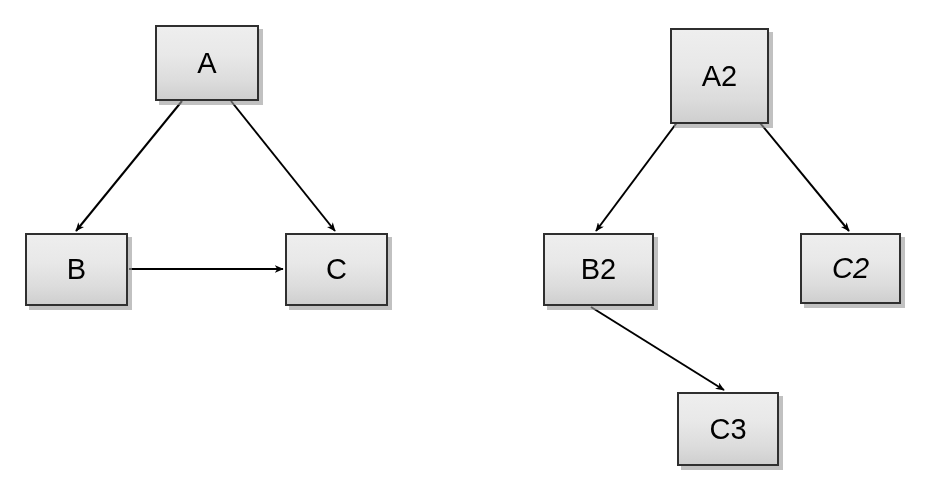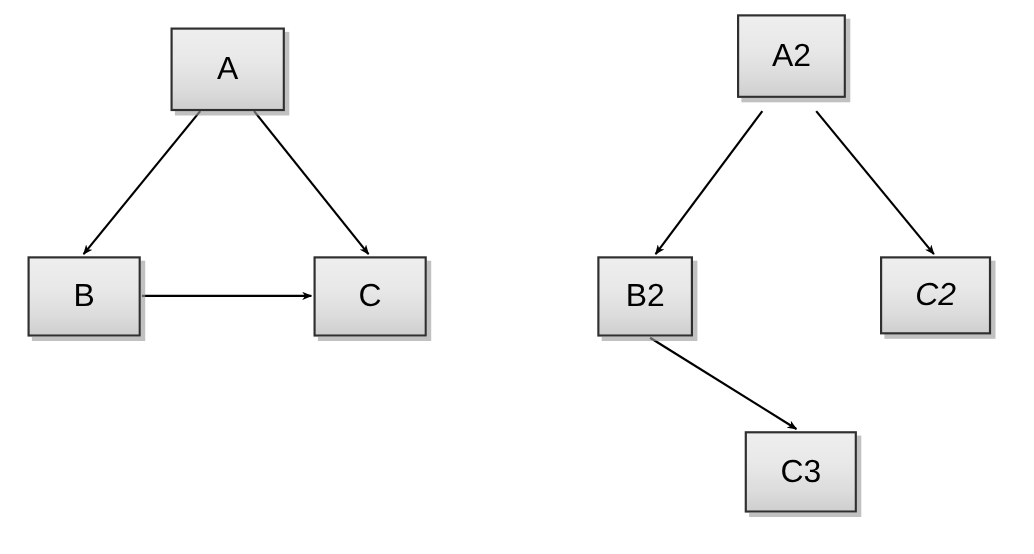--- a/index.html
+++ b/index.html
@@ -71,24 +71,24 @@
   <div id="nodes">
       <div class="node" style="left: 155px; top: 25px; width: 104px; height: 76px; border-color: rgb(47, 47, 47);">
         <span class="node-label">A</span>
       </div>
       <div class="node" style="left: 25px; top: 233px; width: 103px; height: 73px; border-color: rgb(47, 47, 47);">
         <span class="node-label">B</span>
       </div>
       <div class="node" style="left: 285px; top: 233px; width: 103px; height: 73px; border-color: rgb(47, 47, 47);">
         <span class="node-label">C</span>
       </div>
-      <div class="node" style="left: 670px; top: 13px; width: 99px; height: 76px; border-color: rgb(47, 47, 47); justify-content: center;">
+      <div class="node" style="left: 670px; top: 28px; width: 99px; height: 96px; border-color: rgb(47, 47, 47); justify-content: center;">
         <span class="node-label">A2</span>
       </div>
-      <div class="node" style="left: 543px; top: 233px; width: 87px; height: 73px; border-color: rgb(47, 47, 47);">
+      <div class="node" style="left: 543px; top: 233px; width: 111px; height: 73px; border-color: rgb(47, 47, 47);">
         <span class="node-label">B2</span>
       </div>
       <div class="node" style="left: 800px; top: 233px; width: 101px; height: 71px; border-color: rgb(47, 47, 47); font-style: italic;">
         <span class="node-label">C2</span>
       </div>
       <div class="node" style="left: 677px; top: 392px; width: 102px; height: 74px; border-color: rgb(47, 47, 47);">
         <span class="node-label">C3</span>
       </div>
     </div>
 

